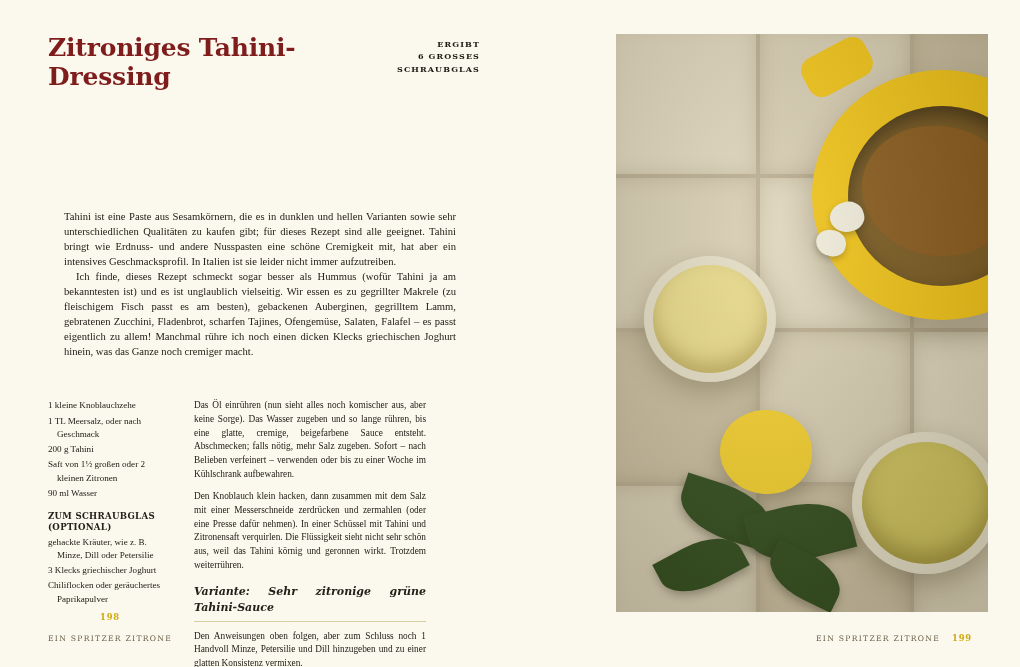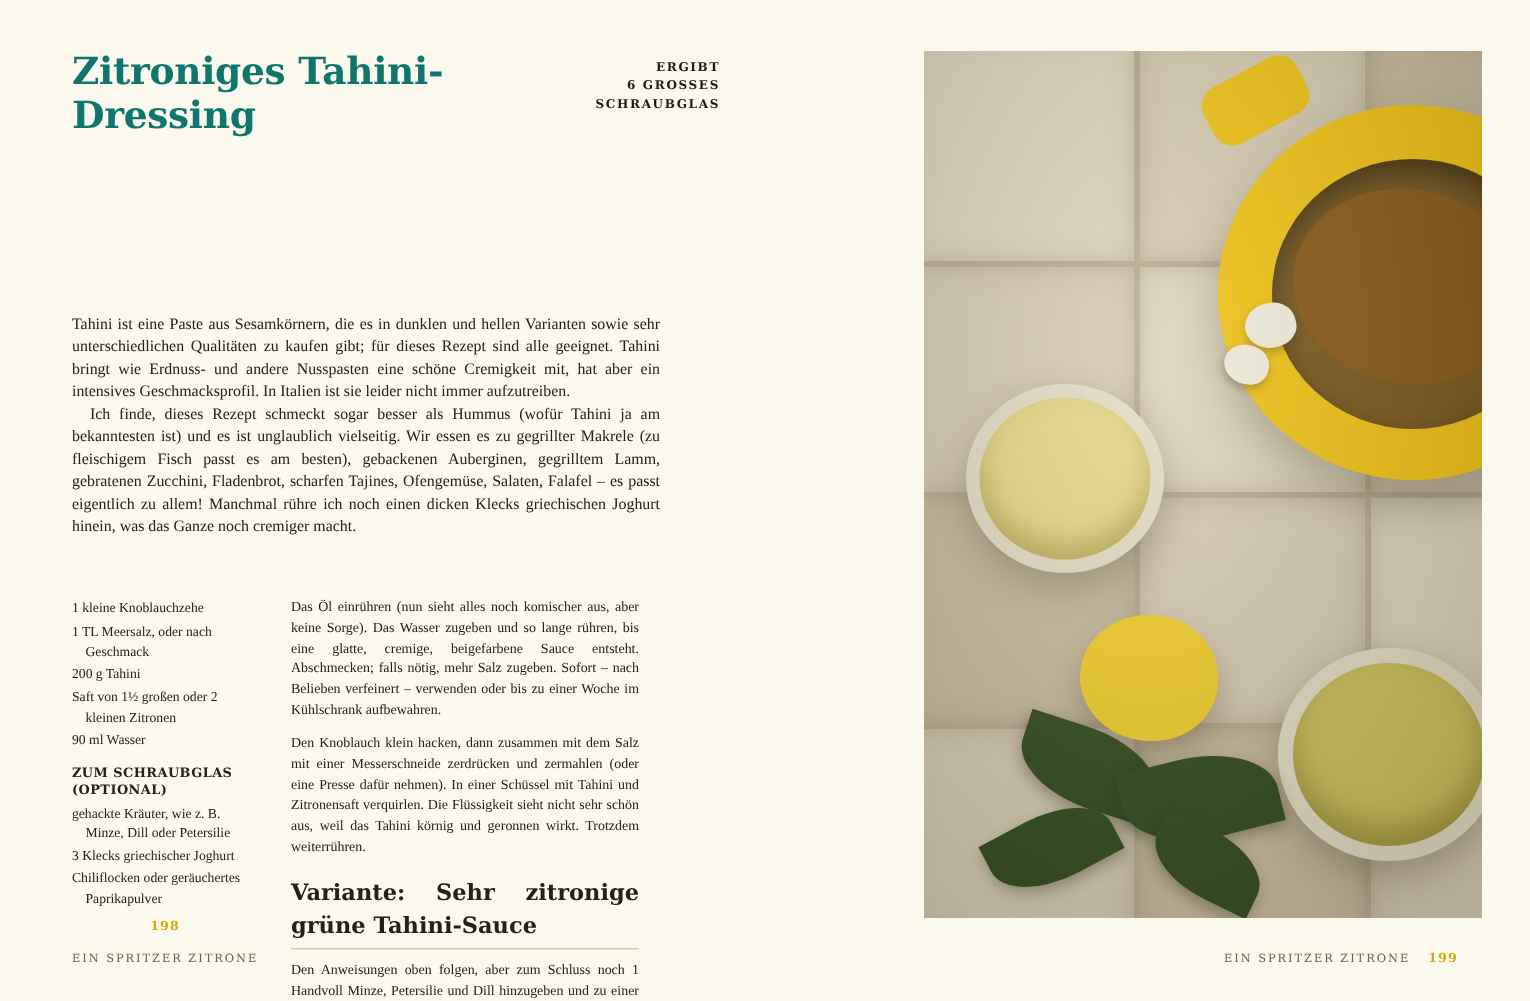--- a/index.html
+++ b/index.html
@@ -18,41 +18,42 @@
     padding: 34px 30px 0 48px;
   }
   .title-row { display: flex; align-items: flex-start; justify-content: space-between; }
   .recipe-title {
     font-family: "DejaVu Serif", serif;
     font-weight: 700;
     font-size: 25px;
     line-height: 1.14;
     letter-spacing: -0.2px;
     max-width: 300px;
-    color: #0f766e;
+    color: #7f1d1d;
   }
   .yield-block {
     text-align: right;
     font-family: "DejaVu Serif", serif;
     font-weight: 700;
     font-size: 8px;
     letter-spacing: 1.1px;
     line-height: 1.55;
     color: #1d1a12;
     margin-top: 4px;
     white-space: pre-line;
   }
 
   .intro {
     margin-top: 118px;
     width: 392px;
     font-size: 10.6px;
     line-height: 1.42;
     text-align: justify;
     color: #24201a;
+    margin-left: 16px;
   }
   .intro p + p { text-indent: 12px; }
 
   .columns {
     margin-top: 40px;
     display: flex;
     gap: 28px;
   }
   .col-ingredients { width: 118px; font-size: 9.1px; line-height: 1.46; color: #24201a; }
   .col-ingredients .ing { margin-bottom: 2px; }
@@ -63,22 +64,23 @@
     font-size: 8.6px;
     letter-spacing: 0.3px;
     margin-top: 11px;
     margin-bottom: 2px;
     line-height: 1.3;
   }
   .col-method { width: 232px; font-size: 9.3px; line-height: 1.47; color: #24201a; text-align: justify; }
   .col-method p { margin-bottom: 9px; }
   .variant-head {
     font-family: "DejaVu Serif", serif;
+    font-style: italic;
     font-weight: 700;
-    font-size: 15px;
+    font-size: 11px;
     margin-top: 12px;
     margin-bottom: 2px;
   }
   .variant-rule {
     width: 100%;
     border: 0;
     border-top: 1px solid #d8cf9f;
     margin: 4px 0 8px 0;
   }
 

